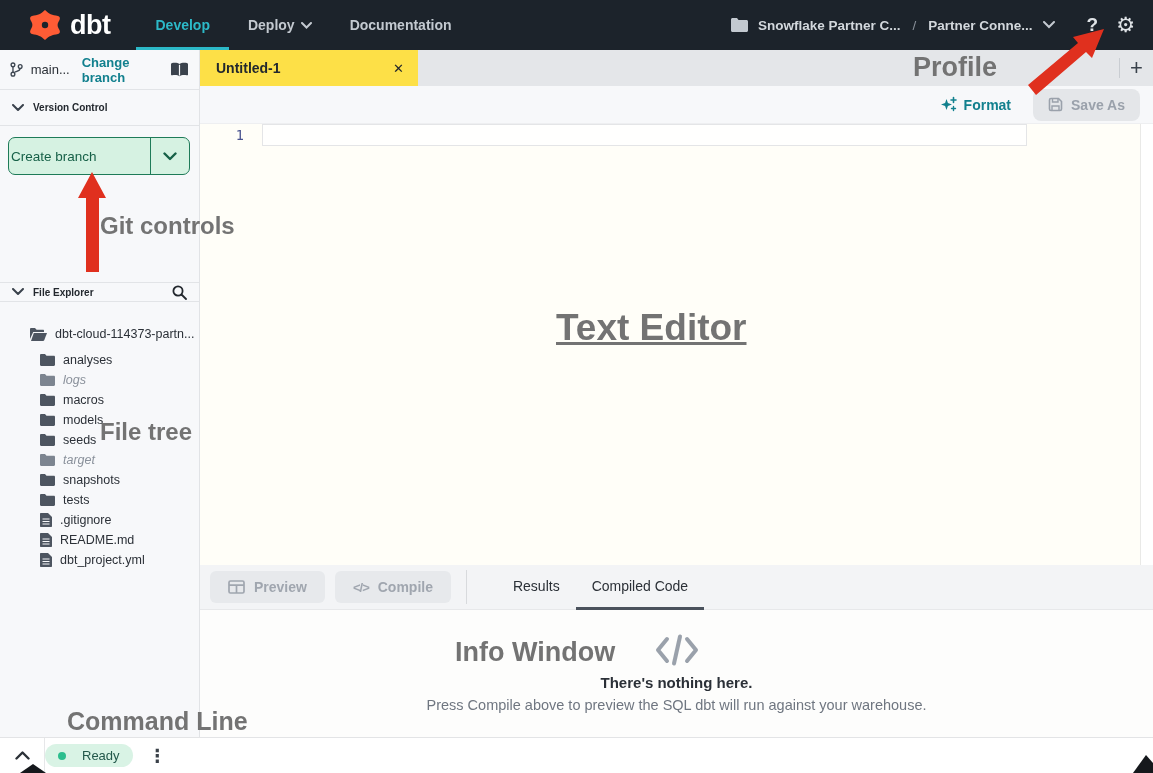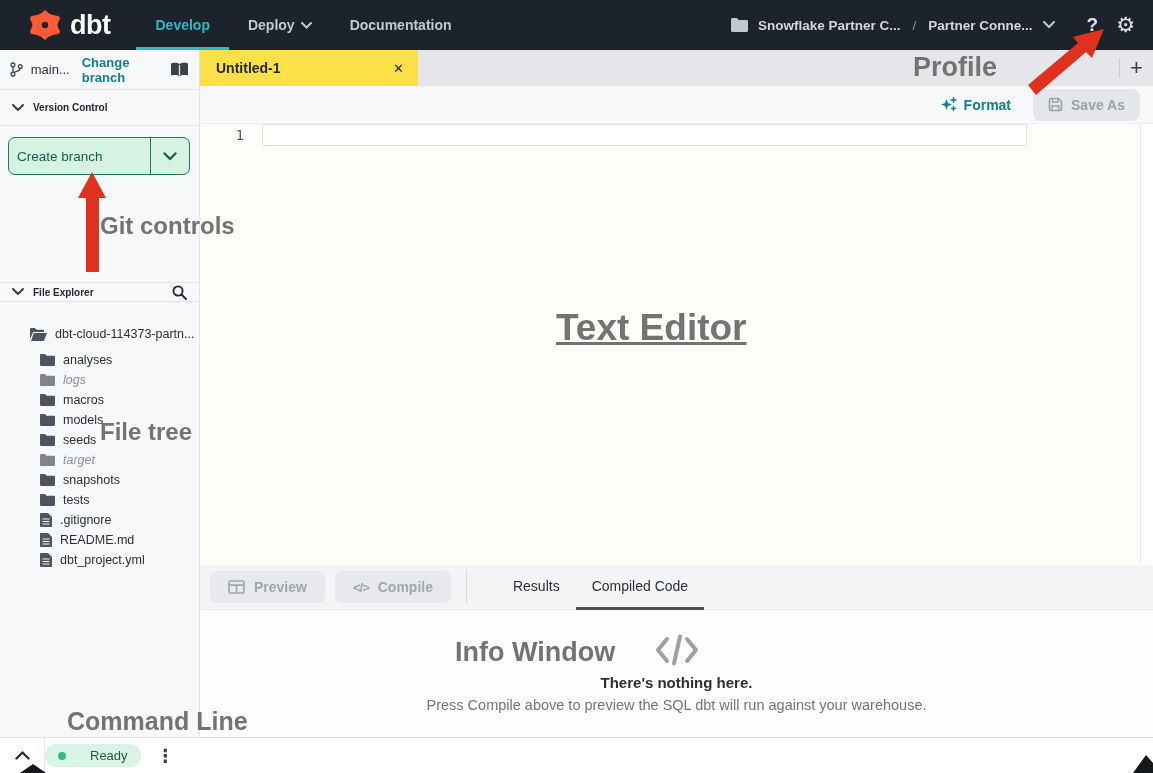--- a/index.html
+++ b/index.html
@@ -30,21 +30,21 @@
 
   
   .branch-bar { height:40px; display:flex; align-items:center; gap:8px; padding:0 10px; border-bottom:1px solid #e2e4e7; }
   .branch-name { font-size:13px; color:#2b3037; }
   .change-branch { font-size:13px; color:#12808e; font-weight:bold; cursor:pointer; margin-left:4px; }
   .book-btn { margin-left:auto; cursor:pointer; display:flex; }
   .section-head { height:36px; display:flex; align-items:center; gap:9px; padding:0 12px; border-bottom:1px solid #e2e4e7; cursor:pointer; }
   .section-title { font-size:10px; font-weight:bold; color:#23282e; }
   .create-branch-wrap { margin:11px 8px 0 8px; }
   .split-btn { display:flex; width:182px; height:38px; border:1.5px solid #1e7b58; border-radius:7px; background:#d6f2e2; overflow:hidden; cursor:pointer; }
-  .split-main { flex:1; display:flex; align-items:center; padding-left:8px; font-size:13.5px; color:#176148; }
+  .split-main { flex:1; display:flex; align-items:center; padding-left:2px; font-size:13.5px; color:#176148; }
   .split-caret { width:39px; display:flex; align-items:center; justify-content:center; border-left:1.5px solid #1e7b58; }
   .fe-head { position:absolute; top:232px; left:0; right:0; height:20px; display:flex; align-items:center; gap:9px;
              padding:0 12px; border-top:1px solid #e2e4e7; border-bottom:1px solid #e2e4e7; }
   .fe-search { margin-left:auto; cursor:pointer; display:flex; }
   .tree { position:absolute; top:272px; left:0; right:0; }
   .tree-row { display:flex; align-items:center; gap:8px; height:20px; padding-left:40px; cursor:pointer; }
   .tree-row.root { padding-left:30px; height:24px; margin-bottom:4px; }
   .tlabel { font-size:12.5px; color:#2b3037; white-space:nowrap; }
   .tree-row.muted .tlabel { color:#8a919b; font-style:italic; }
   .tree-row.muted svg path { fill:#7d8590; }
@@ -89,21 +89,21 @@
   .empty-title { font-size:15px; font-weight:bold; color:#2b3037; }
   .empty-sub { font-size:14.5px; color:#6f7680; }
 
   
   .cmdbar { position:absolute; left:0; bottom:0; width:1153px; height:36px; background:#fff; border-top:1px solid #e3e4e6;
             display:flex; align-items:center; }
   .cmd-toggle { width:45px; height:100%; display:flex; align-items:center; justify-content:center; border-right:1px solid #e6e7e9; cursor:pointer; }
   .cmd-input { flex:1; border:none; outline:none; font-family:"Liberation Sans","DejaVu Sans",sans-serif; font-size:14px;
                color:#2b3037; padding:0 12px; letter-spacing:-0.2px; background:transparent; }
   .cmd-input::placeholder { color:#6b7280; opacity:1; }
-  .ready-pill { display:flex; align-items:center; gap:24px; background:#d9f3e5; border-radius:13px; padding:4px 13px;
+  .ready-pill { display:flex; align-items:center; gap:16px; background:#d9f3e5; border-radius:13px; padding:4px 13px;
                 font-size:13px; color:#23584b; margin-right:14px; }
   .ready-dot { width:8px; height:8px; border-radius:50%; background:#2cbe8e; }
   .kebab { font-size:18px; font-weight:bold; color:#3a4149; padding:0 14px 0 2px; cursor:pointer; }
 
   
   .overlay { position:absolute; inset:0; pointer-events:none; }
   .ann { position:absolute; color:#737373; font-weight:bold; white-space:nowrap; }
   .ann-profile { left:913px; top:52px; font-size:27px; }
   .ann-git { left:100px; top:212px; font-size:24px; }
   .ann-texteditor { left:556px; top:307px; font-size:37px;text-decoration:underline; }

